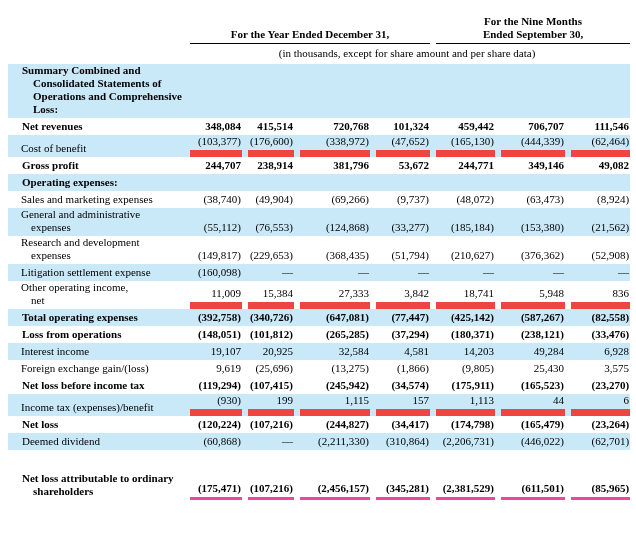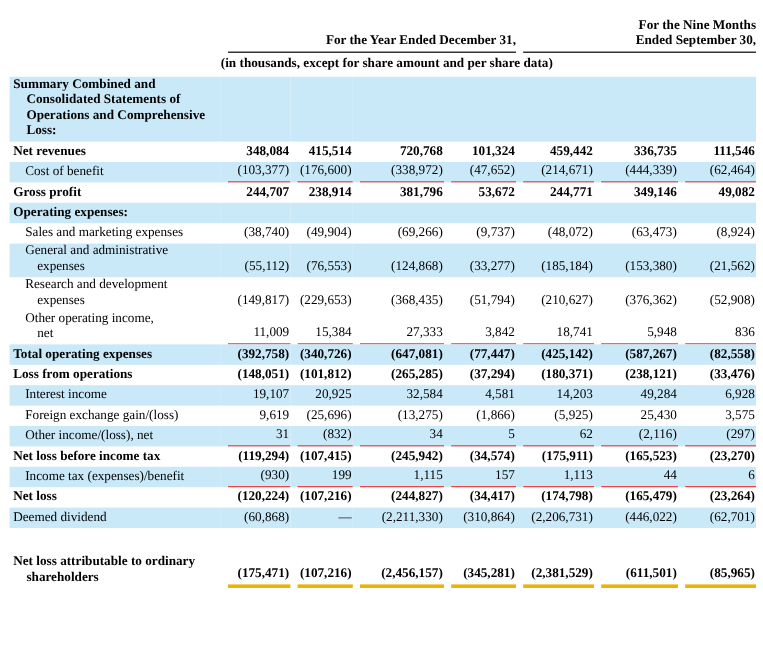--- a/index.html
+++ b/index.html
@@ -20,38 +20,39 @@
   }
   td { padding: 0; vertical-align: bottom; }
   .b { font-weight: bold; }
   
   .cell {
     display: block;
     margin-left: 6px;
     text-align: right;
     padding: 0 1px 2px 0;
   }
-  .center { text-align: right; padding-right: 0; }
+  .center { text-align: center; padding-right: 0; }
   .pre { white-space: pre-line; }
   .hline  { border-bottom: 1px solid #000; }
-  .ul     { border-bottom: 1px solid #ef4444; }
-  .ul2    { border-bottom: 3px solid #eab308; margin-top: 32px; }
+  .ul     { border-bottom: 7px solid #ef4444; }
+  .ul2    { border-bottom: 3px solid #ec4899; margin-top: 32px; }
   
   tr.h1 td { height: 38px; }
   tr.h2 td { height: 18px; }
   tr.h3 td { height: 19px; }
   .note {
-    font-weight: bold;
+    text-align: center;
+    font-weight: normal;
     padding: 3px 0 4px 0;
   }
   
   tbody td { height: 17px; }
   tr.hl td { background: #c9e8f8; }
   .lbl { white-space: pre-line; padding-bottom: 2px; }
-  .lbl.top { padding-left: 14px; text-indent: -11px; } 
+  .lbl.top { padding-left: 25px; text-indent: -11px; } 
   .lbl.ind { padding-left: 23px; text-indent: -10px; } 
 </style>
 </head>
 <body>
 
 <table class="fin">
   <colgroup>
     <col style="width:176px">
     <col style="width:58px">
     <col style="width:52px">
@@ -122,21 +123,21 @@
         <td>
           <span class="cell b">720,768</span>
         </td>
         <td>
           <span class="cell b">101,324</span>
         </td>
         <td>
           <span class="cell b">459,442</span>
         </td>
         <td>
-          <span class="cell b">336,735</span>
+          <span class="cell b">706,707</span>
         </td>
         <td>
           <span class="cell b">111,546</span>
         </td>
       </tr>
       <tr class="hl">
         <td>
           <div class="lbl ind">Cost of benefit</div>
         </td>
         <td>
@@ -145,21 +146,21 @@
         <td>
           <span class="cell ul">(176,600)</span>
         </td>
         <td>
           <span class="cell ul">(338,972)</span>
         </td>
         <td>
           <span class="cell ul">(47,652)</span>
         </td>
         <td>
-          <span class="cell ul">(214,671)</span>
+          <span class="cell ul">(165,130)</span>
         </td>
         <td>
           <span class="cell ul">(444,339)</span>
         </td>
         <td>
           <span class="cell ul">(62,464)</span>
         </td>
       </tr>
       <tr>
         <td>
@@ -286,20 +287,46 @@
         <td>
           <span class="cell">(210,627)</span>
         </td>
         <td>
           <span class="cell">(376,362)</span>
         </td>
         <td>
           <span class="cell">(52,908)</span>
         </td>
       </tr>
+      <tr class="hl">
+        <td>
+          <div class="lbl ind">Litigation settlement expense</div>
+        </td>
+        <td>
+          <span class="cell">(160,098)</span>
+        </td>
+        <td>
+          <span class="cell">—</span>
+        </td>
+        <td>
+          <span class="cell">—</span>
+        </td>
+        <td>
+          <span class="cell">—</span>
+        </td>
+        <td>
+          <span class="cell">—</span>
+        </td>
+        <td>
+          <span class="cell">—</span>
+        </td>
+        <td>
+          <span class="cell">—</span>
+        </td>
+      </tr>
       <tr>
         <td>
           <div class="lbl ind">Other operating income,
 net</div>
         </td>
         <td>
           <span class="cell ul">11,009</span>
         </td>
         <td>
           <span class="cell ul">15,384</span>
@@ -408,53 +435,27 @@
         <td>
           <span class="cell">(25,696)</span>
         </td>
         <td>
           <span class="cell">(13,275)</span>
         </td>
         <td>
           <span class="cell">(1,866)</span>
         </td>
         <td>
-          <span class="cell">(5,925)</span>
+          <span class="cell">(9,805)</span>
         </td>
         <td>
           <span class="cell">25,430</span>
         </td>
         <td>
           <span class="cell">3,575</span>
-        </td>
-      </tr>
-      <tr class="hl">
-        <td>
-          <div class="lbl ind">Other income/(loss), net</div>
-        </td>
-        <td>
-          <span class="cell ul">31</span>
-        </td>
-        <td>
-          <span class="cell ul">(832)</span>
-        </td>
-        <td>
-          <span class="cell ul">34</span>
-        </td>
-        <td>
-          <span class="cell ul">5</span>
-        </td>
-        <td>
-          <span class="cell ul">62</span>
-        </td>
-        <td>
-          <span class="cell ul">(2,116)</span>
-        </td>
-        <td>
-          <span class="cell ul">(297)</span>
         </td>
       </tr>
       <tr>
         <td>
           <div class="lbl top b">Net loss before income tax</div>
         </td>
         <td>
           <span class="cell b">(119,294)</span>
         </td>
         <td>

